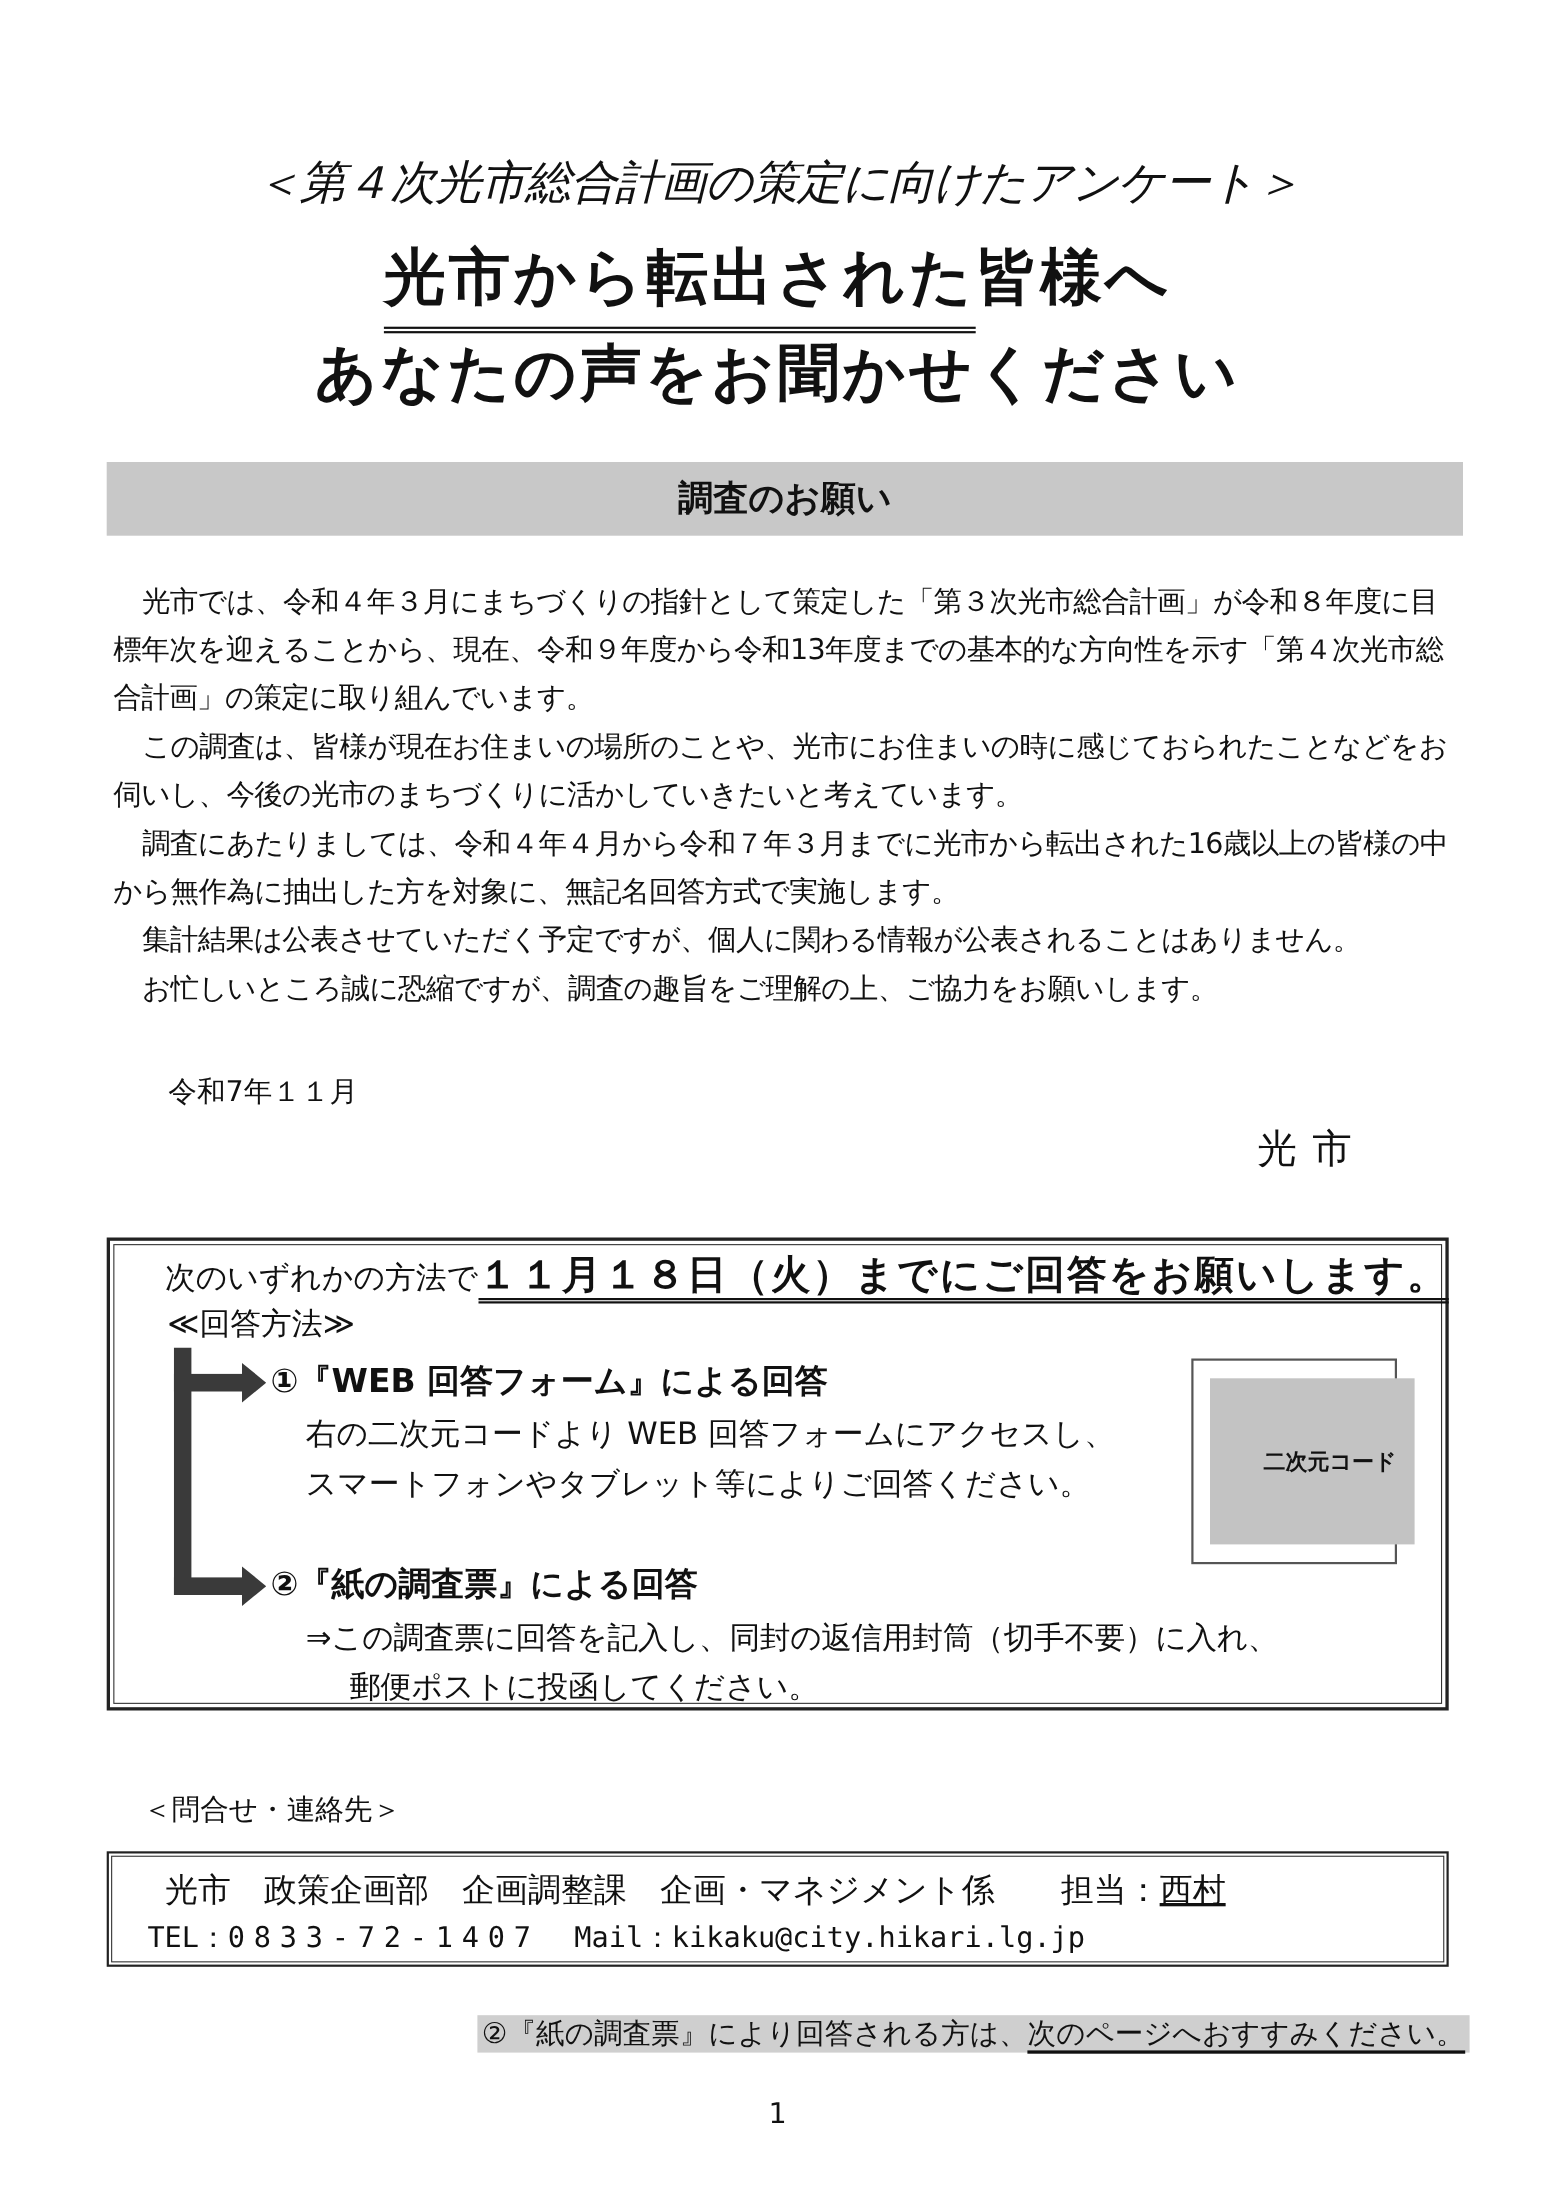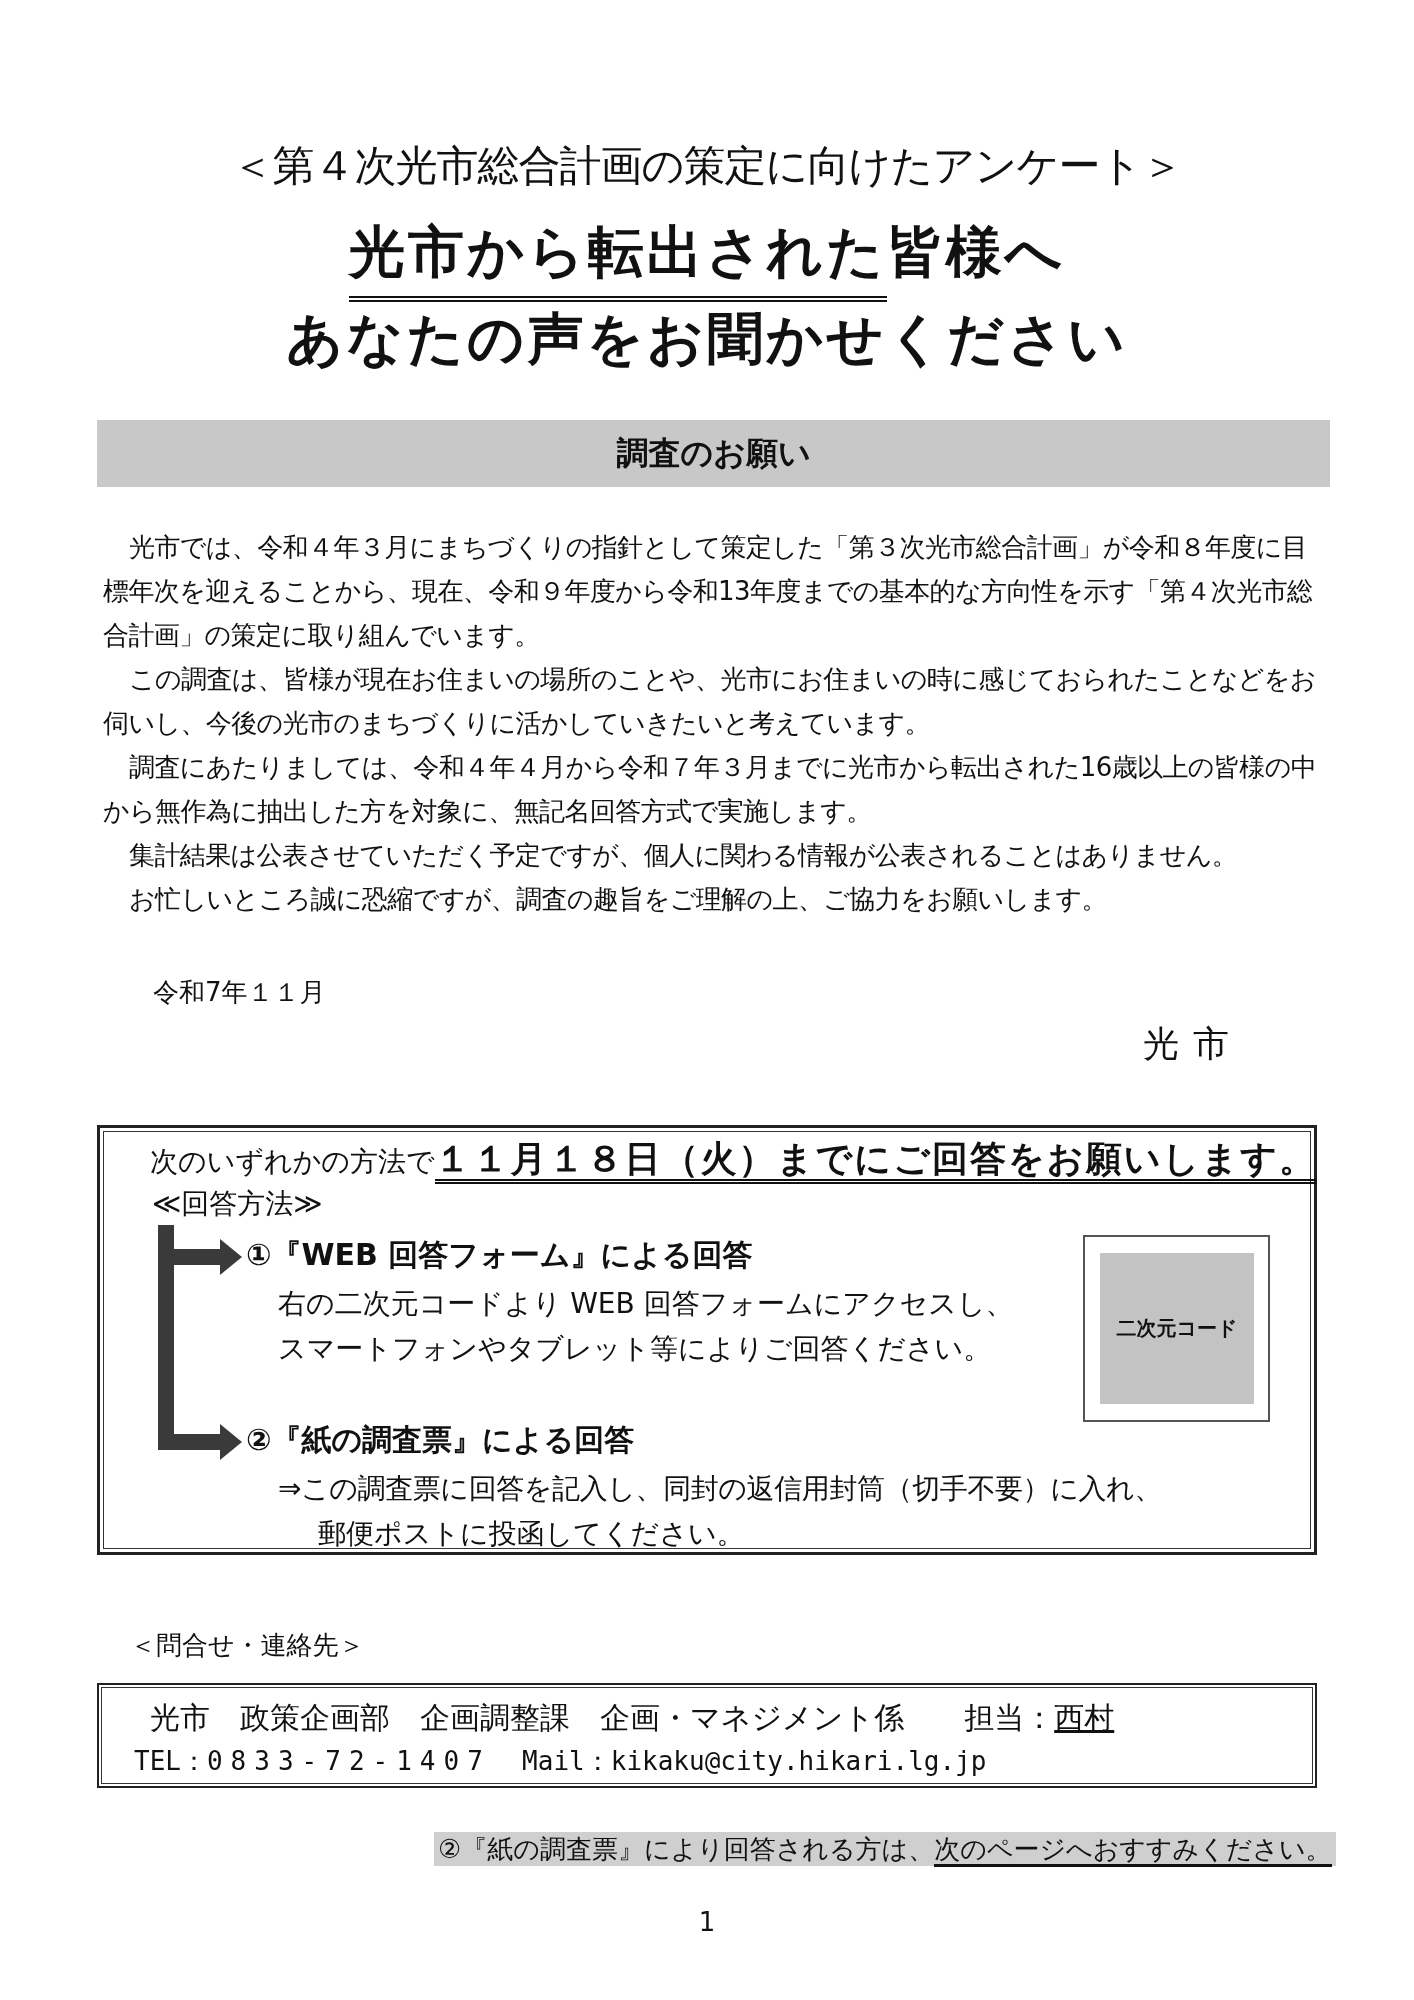--- a/index.html
+++ b/index.html
@@ -1,19 +1,19 @@
 <!DOCTYPE html>
 <html><head>
 <meta charset="utf-8">
 <style>
   html, body { margin:0; padding:0; background:#ffffff; }
   body { width:1414px; height:2000px; position:relative; overflow:hidden;
          font-family:"DejaVu Sans","Liberation Sans",sans-serif; color:#111; }
   .abs { position:absolute; }
-  .subtitle { left:0; width:1414px; top:138px; text-align:center; font-size:42px; letter-spacing:-1px; }
+  .subtitle { left:0; width:1414px; top:138px; text-align:center; font-size:42px; letter-spacing:-1px;font-style:italic; }
   .title1 { left:0; width:1414px; top:215px; text-align:center; font-size:56px; font-weight:bold; letter-spacing:3px; }
   .title1 .dbl { border-bottom:6px double #111; padding-bottom:12px; }
   .title2 { left:0; width:1414px; top:302px; text-align:center; font-size:56px; font-weight:bold; letter-spacing:3px; }
   .section-bar { left:97px; top:420px; width:1233px; height:67px; background:#c8c8c8;
                  text-align:center; font-size:32px; font-weight:bold; line-height:67px; }
   .body-text { left:103px; top:525px; width:1215px; font-size:26px; line-height:44px; letter-spacing:-0.6px; }
   .body-text p { margin:0; }
   .indent { text-indent:26px; }
   .date { left:153px; top:975px; font-size:26px; }
   .sign { left:1143px; top:1020px; font-size:36px; letter-spacing:14px; }
@@ -24,21 +24,21 @@
   .method-label { left:152px; top:1185px; font-size:28px; }
   .m-head { font-size:30px; font-weight:bold; }
   .m1 { left:246px; top:1235px; }
   .m1-d1 { left:278px; top:1285px; font-size:28px;text-align:right; }
   .m1-d2 { left:278px; top:1330px; font-size:28px; }
   .m2 { left:246px; top:1420px; }
   .m2-d1 { left:278px; top:1470px; font-size:28px; letter-spacing:-0.4px; }
   .m2-d2 { left:318px; top:1515px; font-size:28px; }
   .qr-frame { left:1083px; top:1235px; width:187px; height:187px; border:2px solid #555; background:#fff; box-sizing:border-box; }
   .qr-inner { left:1100px; top:1253px; width:154px; height:151px; background:#c3c3c3;
-              display:flex; align-items:center; justify-content:center; font-size:20px; font-weight:bold; }
+              display:flex; align-items:center; justify-content:center; font-size:20px; font-weight:bold;padding-left:32px; }
   .contact-label { left:130px; top:1628px; font-size:26px; }
   .contact-box { left:97px; top:1683px; width:1220px; height:105px; border:2px solid #222;
                  outline:1px solid #333; outline-offset:-5px; box-sizing:border-box; }
   .c1 { left:150px; top:1698px; font-size:30px; word-spacing:6px; }
   .c1 .ul { text-decoration:underline; }
   .c2 { left:134px; top:1744px; font-family:"DejaVu Sans Mono","Liberation Mono",monospace; font-size:26px; }
   .c2 .tel { letter-spacing:8px; }
   .note { left:434px; top:1832px; height:34px; line-height:34px; background:#cfcfcf; font-size:26px; padding:0 4px; }
   .note .ul { border-bottom:3px solid #111; }
   .page-num { left:0; width:1414px; top:1907px; text-align:center; font-size:26px; }

